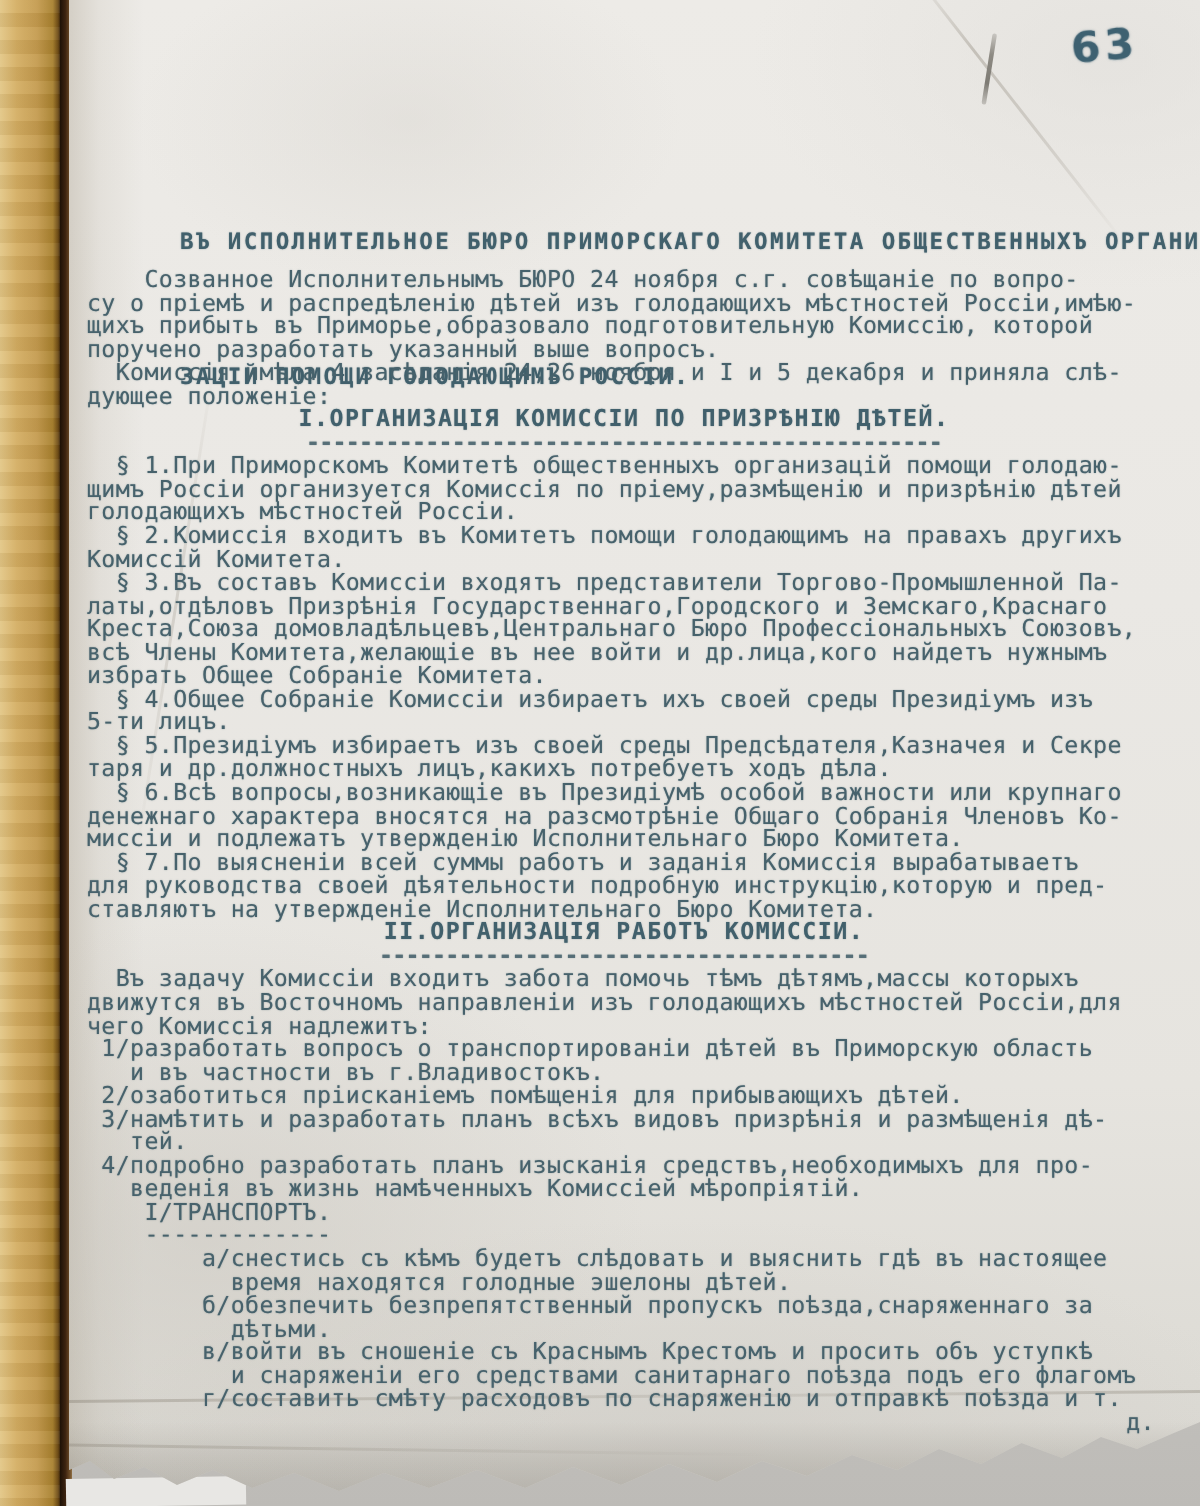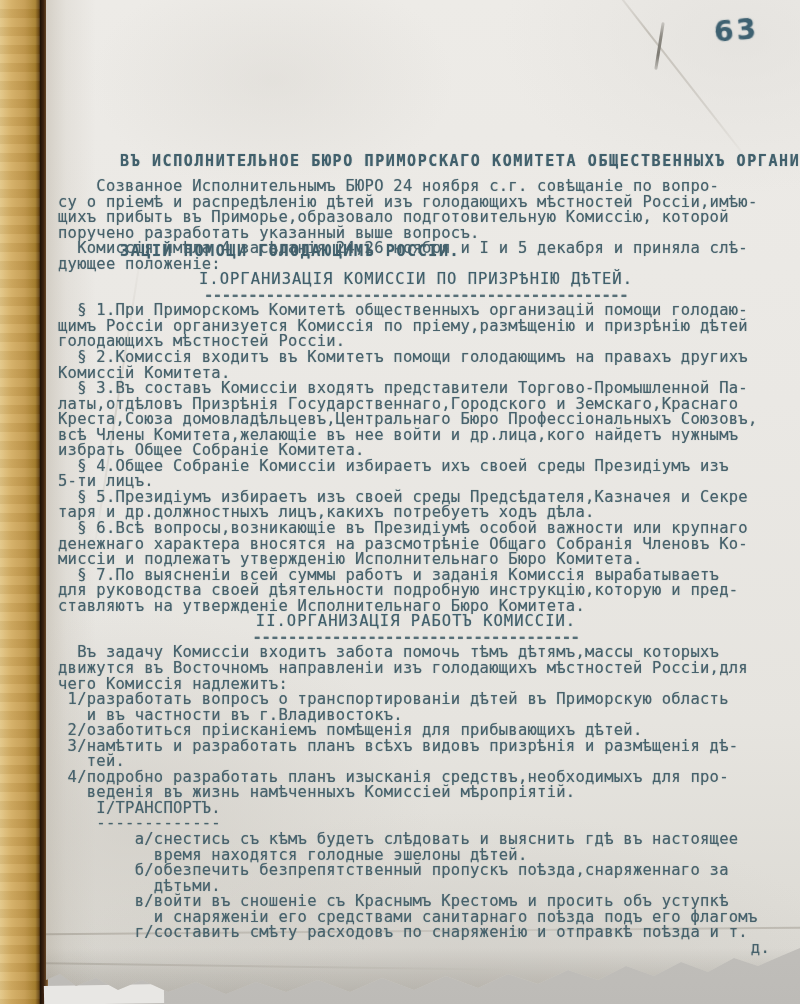--- a/index.html
+++ b/index.html
@@ -90,21 +90,21 @@
     color:#41606c;white-space:pre;
     text-shadow:0 0 1px rgba(65,96,108,.65);
   }
   .doc-lines{
     position:absolute;left:12px;top:179px;width:716px;
     font-size:15.5px;line-height:15.55px;letter-spacing:.25px;
     color:#47626c;white-space:pre;
     text-shadow:0 0 1px rgba(71,98,108,.55);
   }
   .line{min-height:15.55px;}
-  .line.hc{text-align:center;font-weight:normal;letter-spacing:1px;color:#41606c;}
+  .line.hc{text-align:center;font-weight:bold;letter-spacing:1px;color:#41606c;}
   .line.dc{text-align:center;letter-spacing:-.5px;font-weight:bold;opacity:.9;}
   .line.right{text-align:right;padding-right:4px;}
 </style>
 </head>
 <body>
 
 <div class="binding"></div>
 <div class="binding-shadow"></div>
 <div class="under-sheet"></div>
 

